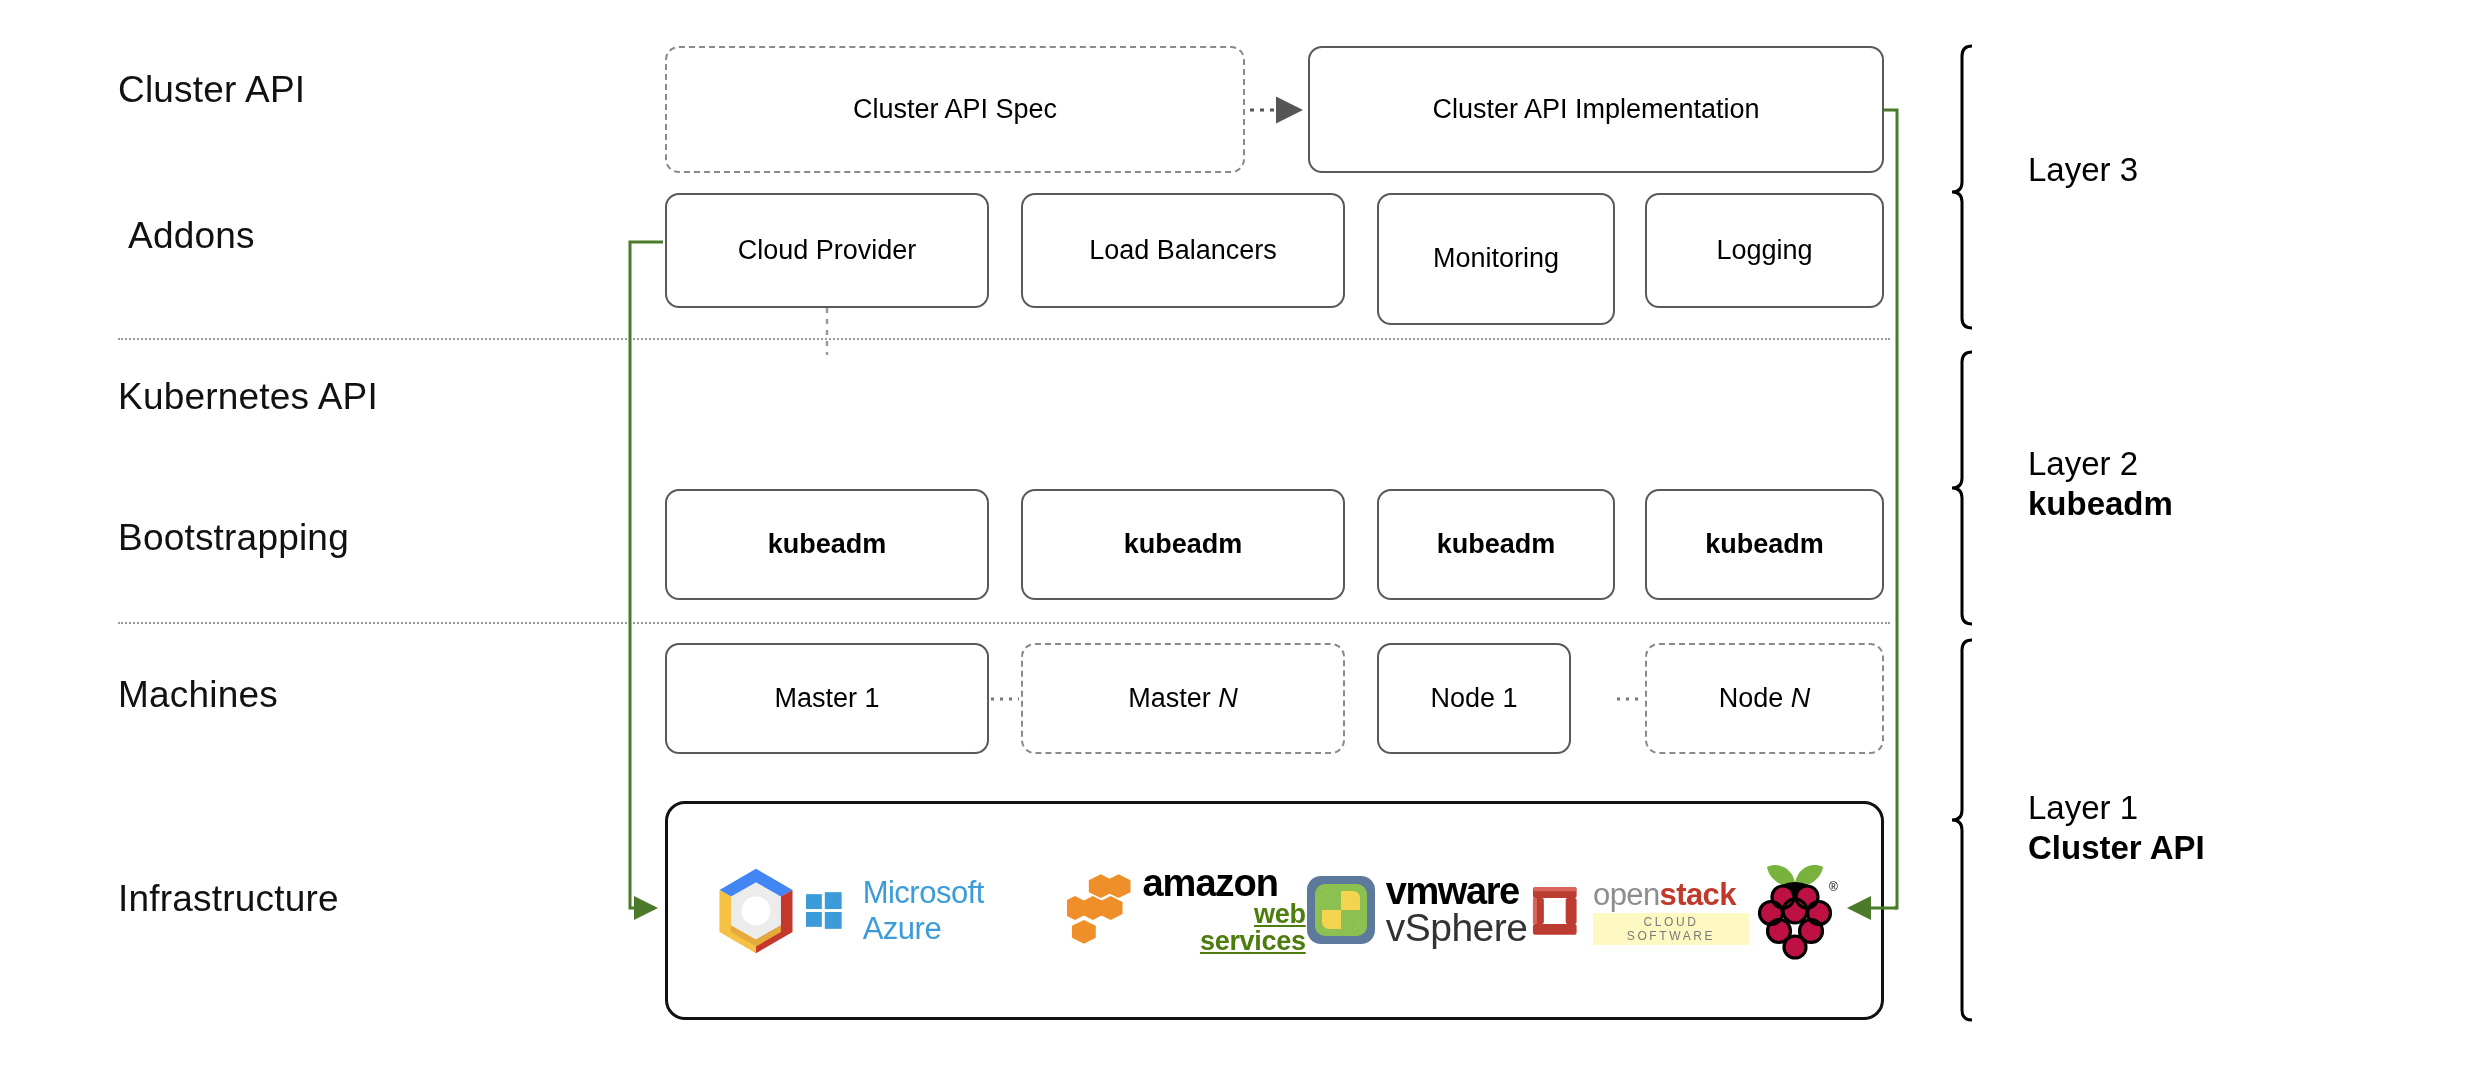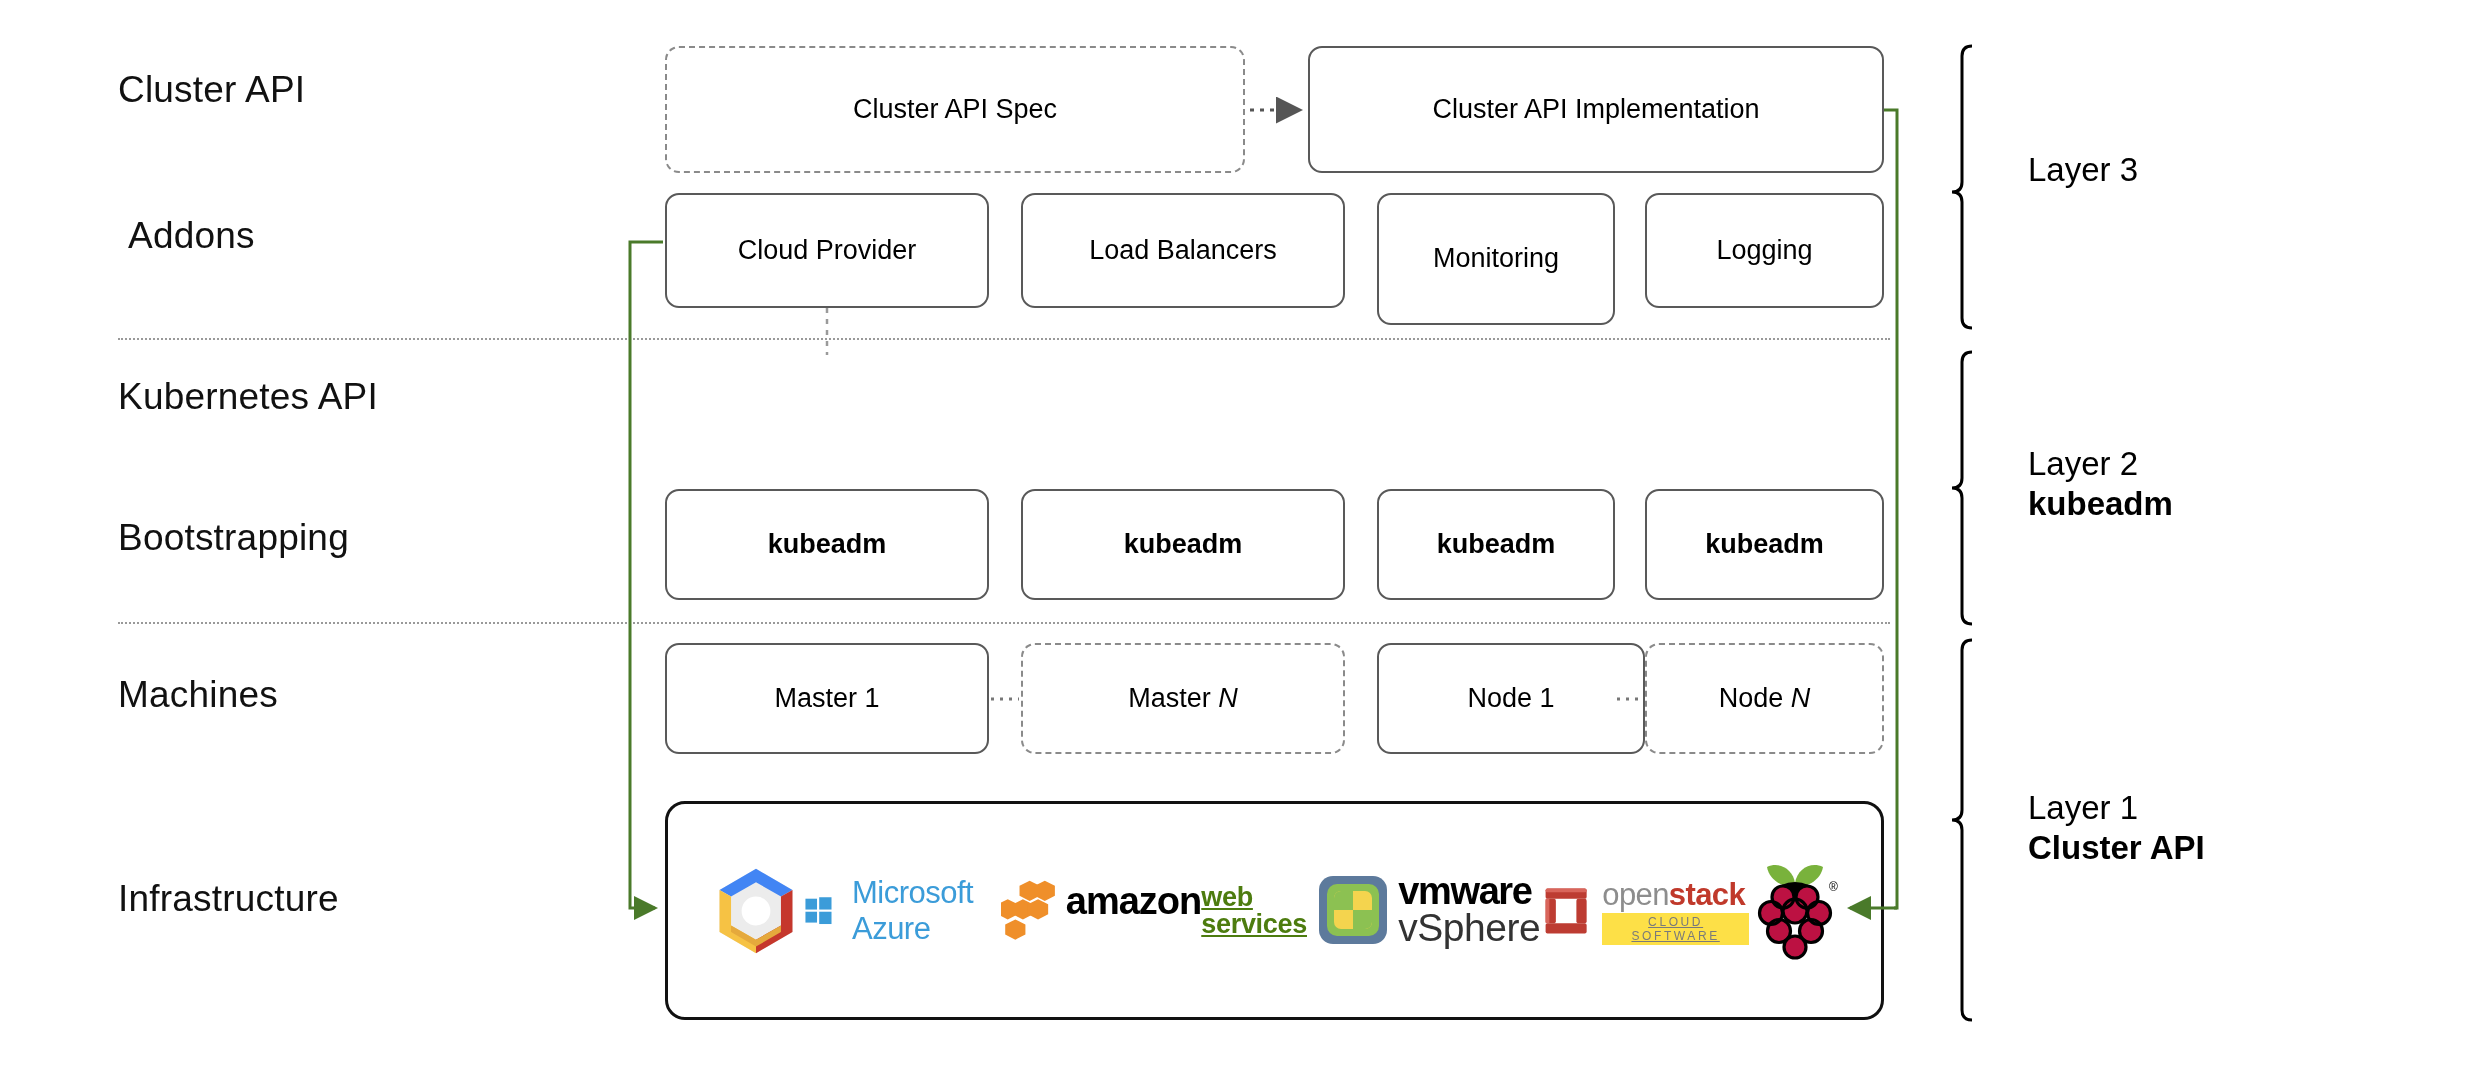--- a/index.html
+++ b/index.html
@@ -40,21 +40,21 @@
   .aws-t1{font-size:38px;font-weight:bold;color:#000;line-height:0.92;
           letter-spacing:-1px;}
   .aws-t2{font-size:27px;font-weight:bold;color:#4d7c0f;line-height:1;
           letter-spacing:-0.3px;text-decoration:underline;}
   .vmw-t1{font-size:38px;font-weight:bold;color:#000;line-height:0.92;
           letter-spacing:-1.4px;}
   .vmw-t2{font-size:39px;color:#333;line-height:1;letter-spacing:-0.5px;}
   .os-open{font-size:31px;color:#8d8d8d;letter-spacing:-0.6px;}
   .os-stack{font-size:31px;color:#c0392b;font-weight:bold;letter-spacing:-0.6px;}
   .os-sub{font-size:12px;color:#7a7a7a;letter-spacing:2.6px;
-          background:#fde047;padding:2px 4px;text-align:center;text-decoration:underline;}
+          background:#fef9c3;padding:2px 4px;text-align:center;}
 
   
   .sep{position:absolute;height:0;border-top:2.5px dotted #999;}
 
   
   .layer-txt{position:absolute;font-size:33px;line-height:1.2;color:#000;}
   .layer-txt .l1{display:block;font-weight:normal;}
   .layer-txt .l2{display:block;font-weight:bold;}
 
   svg.overlay{position:absolute;left:0;top:0;width:2490px;height:1076px;
@@ -110,21 +110,21 @@
   </div>
 
   <div class="sep" style="left:118px;top:622px;width:1772px;"></div>
 
   <div class="box solid" style="left:665px;top:643px;width:324px;height:111px;">
     <span class="lbl">Master 1</span>
   </div>
   <div class="box dashed" style="left:1021px;top:643px;width:324px;height:111px;">
     <span class="lbl"><span>Master </span><span class="ital">N</span></span>
   </div>
-  <div class="box solid" style="left:1377px;top:643px;width:268px;height:111px;">
+  <div class="box solid" style="left:1377px;top:643px;width:194px;height:111px;">
     <span class="lbl">Node 1</span>
   </div>
   <div class="box dashed" style="left:1645px;top:643px;width:239px;height:111px;">
     <span class="lbl"><span>Node </span><span class="ital">N</span></span>
   </div>
 
   <div id="infra-box" style="left:665px;top:801px;width:1219px;height:219px;">
 
     <span class="logo">
       <svg width="96" height="96" viewBox="0 0 100 100">
@@ -151,21 +151,21 @@
       <svg width="72" height="76" viewBox="0 0 72 76" style="margin-right:4px;">
         <g fill="#ef8f2a">
           <path d="M34 2 L46 8 L46 20 L34 26 L22 20 L22 8 Z"></path>
           <path d="M52 2 L64 8 L64 20 L52 26 L40 20 L40 8 Z"></path>
           <path d="M8 24 L20 30 L20 42 L8 48 L-4 42 L-4 30 Z"></path>
           <path d="M26 24 L38 30 L38 42 L26 48 L14 42 L14 30 Z"></path>
           <path d="M44 24 L56 30 L56 42 L44 48 L32 42 L32 30 Z"></path>
           <path d="M17 48 L29 54 L29 66 L17 72 L5 66 L5 54 Z"></path>
         </g>
       </svg>
-      <span style="display:flex;flex-direction:row;align-items:flex-start;">
+      <span style="display:flex;flex-direction:column;align-items:flex-start;text-align:right;">
         <span class="aws-t1">amazon</span>
         <span class="aws-t2">web services</span>
       </span>
     </span>
 
     <span class="logo">
       <svg width="70" height="70" viewBox="0 0 70 70" style="margin-right:10px;">
         <rect x="1" y="1" width="68" height="68" rx="14" fill="#5d7a9c"></rect>
         <rect x="9" y="9" width="52" height="52" rx="10" fill="#8cc152"></rect>
         <rect x="16" y="16" width="38" height="38" rx="7" fill="#f4d44e"></rect>

